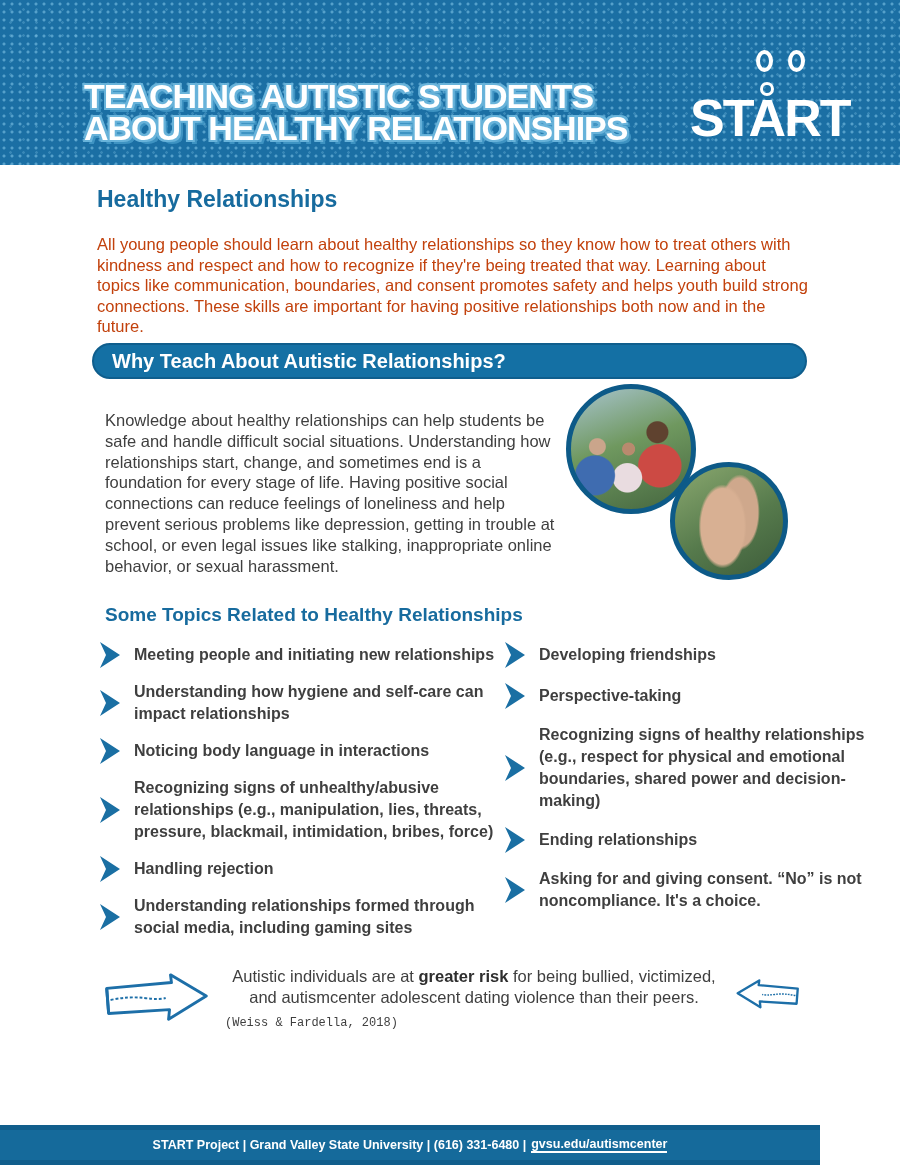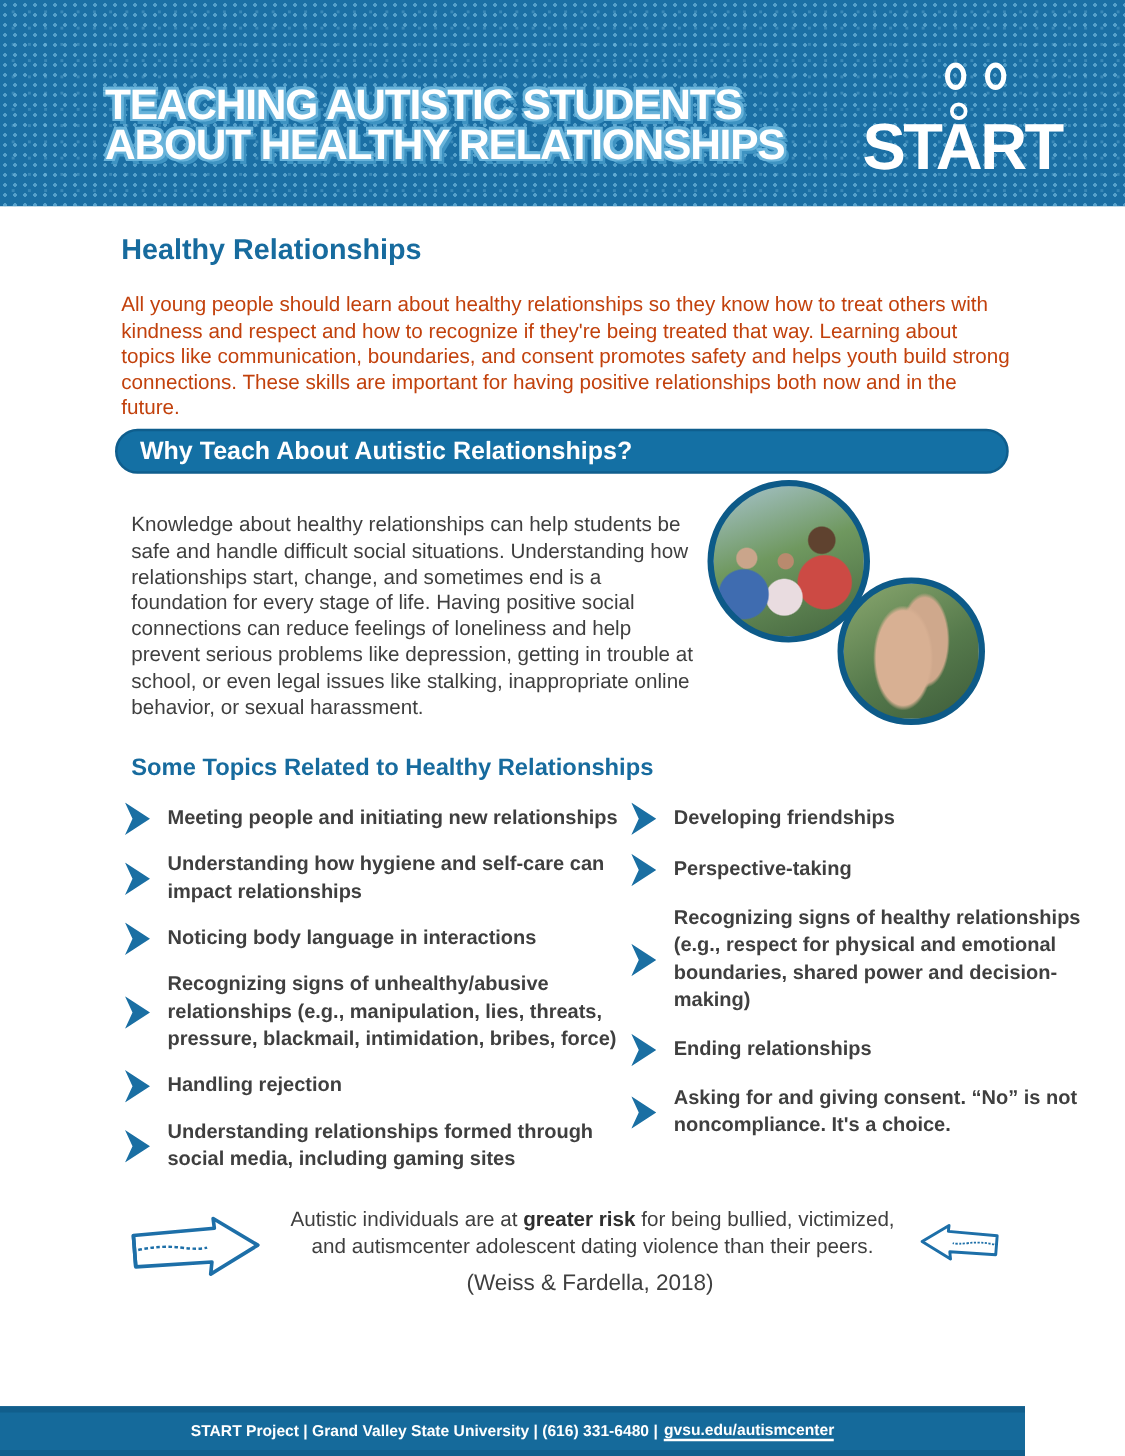--- a/index.html
+++ b/index.html
@@ -12,21 +12,21 @@
   
   .band {
     position:absolute; left:0; top:0; width:900px; height:165px;
     background-color:#1b6fa4;
     background-image:
       radial-gradient(circle, rgba(134,201,234,0.55) 1.4px, transparent 1.7px),
       radial-gradient(circle, rgba(134,201,234,0.28) 1.2px, transparent 1.5px);
     background-size:8px 8px, 13px 13px;
     background-position:0 0, 4px 3px;
   }
-  .title-wrap { position:absolute; left:84px; top:68px; }
+  .title-wrap { position:absolute; left:84px; top:80px; }
   .title-line {
     font-size:34px; font-weight:bold; letter-spacing:-1px; line-height:0.95;
     color:#ffffff; text-transform:uppercase;
     text-shadow:
       -2px -2px 0 #68b3da, 2px -2px 0 #68b3da, -2px 2px 0 #68b3da,
       2px 2px 0 #68b3da, 4px 4px 0 #3e93c2;
   }
   .logo { position:absolute; right:50px; top:50px; width:160px; height:90px; }
   .logo-text {
     position:absolute; left:0; bottom:-8px; font-size:52px; font-weight:bold;
@@ -97,21 +97,21 @@
 
   
   .callout { position:absolute; left:97px; top:966px; width:706px; display:flex; align-items:flex-start; }
   .doodle-left { flex:0 0 auto; width:118px; height:58px; margin-top:4px; }
   .doodle-right { flex:0 0 auto; width:70px; height:42px; margin-top:8px; transform:scaleX(-1); }
   .callout-mid { flex:1; padding:0 10px; }
   .callout-text {
     text-align:center; font-size:16.5px; line-height:21px; color:#3f3f3f; max-width:520px; margin:0 auto;
   }
   .callout-text strong { color:#2e2e2e; }
-  .citation { text-align:center; font-size:18px; color:#3f3f3f; margin-top:8px; padding-right:4px; }
+  .citation { text-align:left; font-size:12px; color:#3f3f3f; margin-top:8px; padding-right:4px;font-family:Liberation Mono, monospace; }
 
   
   .footer {
     position:absolute; left:0; bottom:0; width:820px; height:40px;
     background:#156a9b; border-top:5px solid #115e8c; border-bottom:5px solid #115e8c;
     display:flex; align-items:center; justify-content:center;
   }
   .footer span, .footer a {
     font-size:12.5px; font-weight:bold; color:#ffffff; text-decoration:none;
   }

